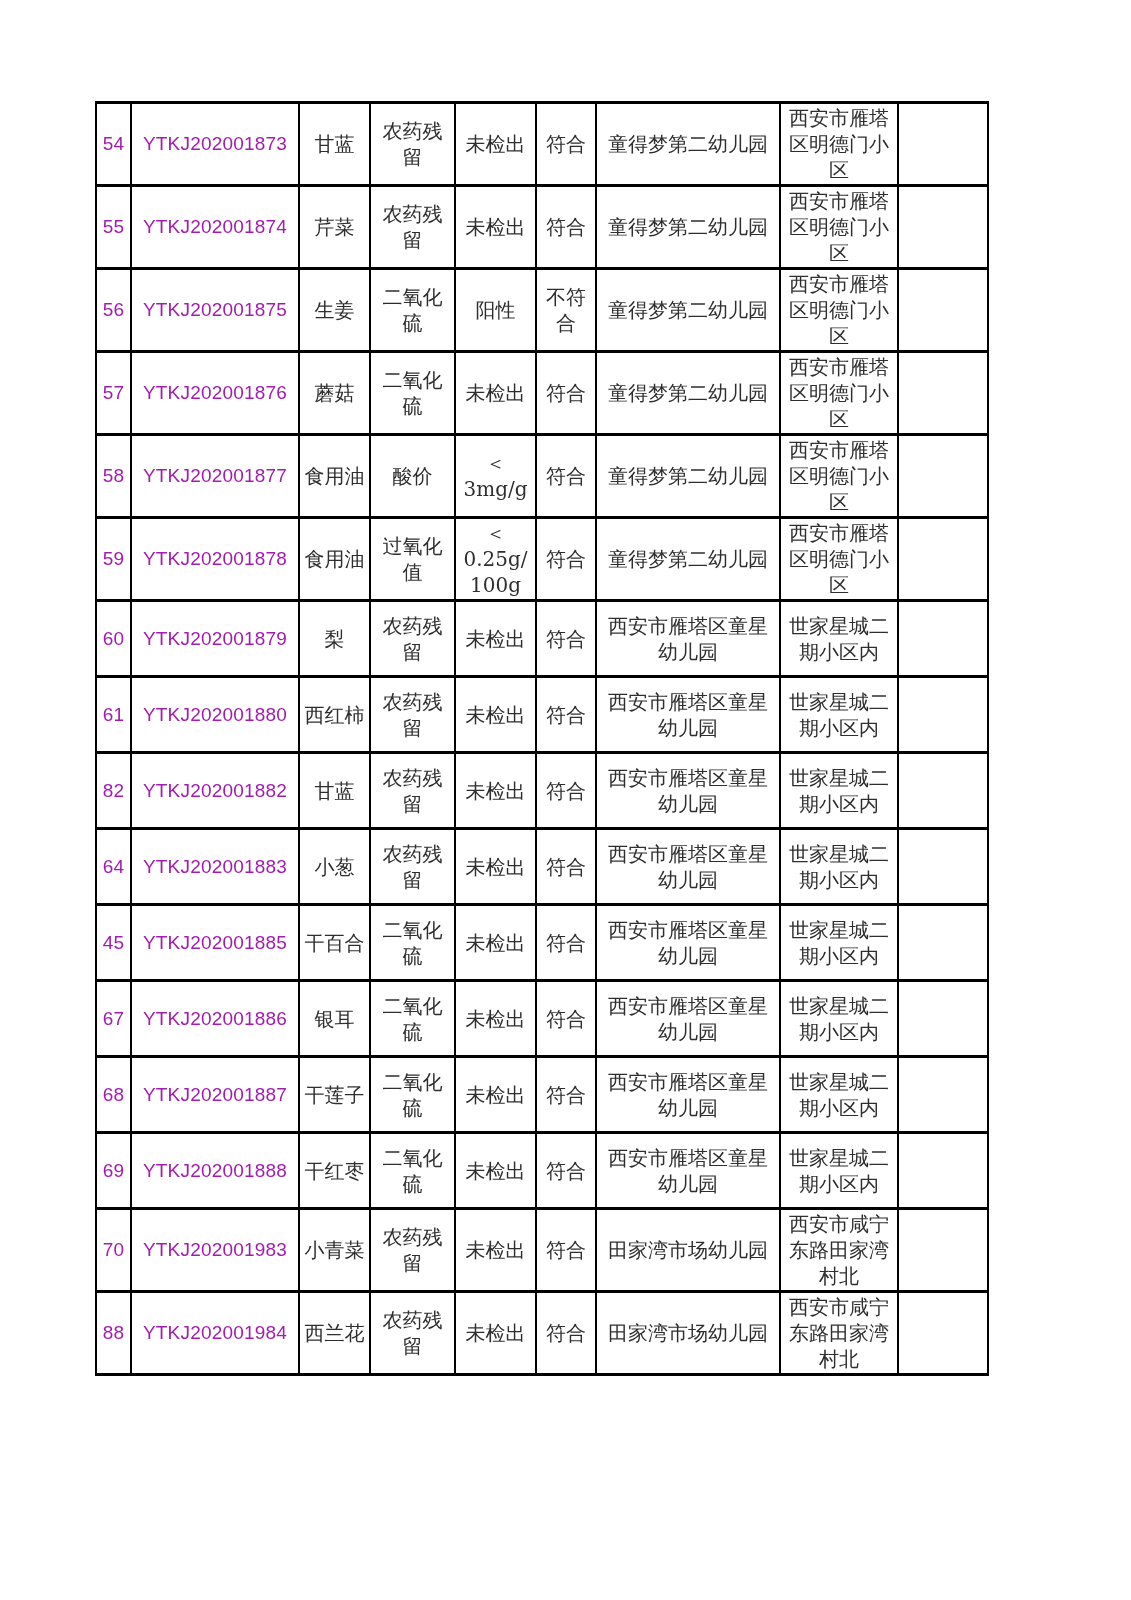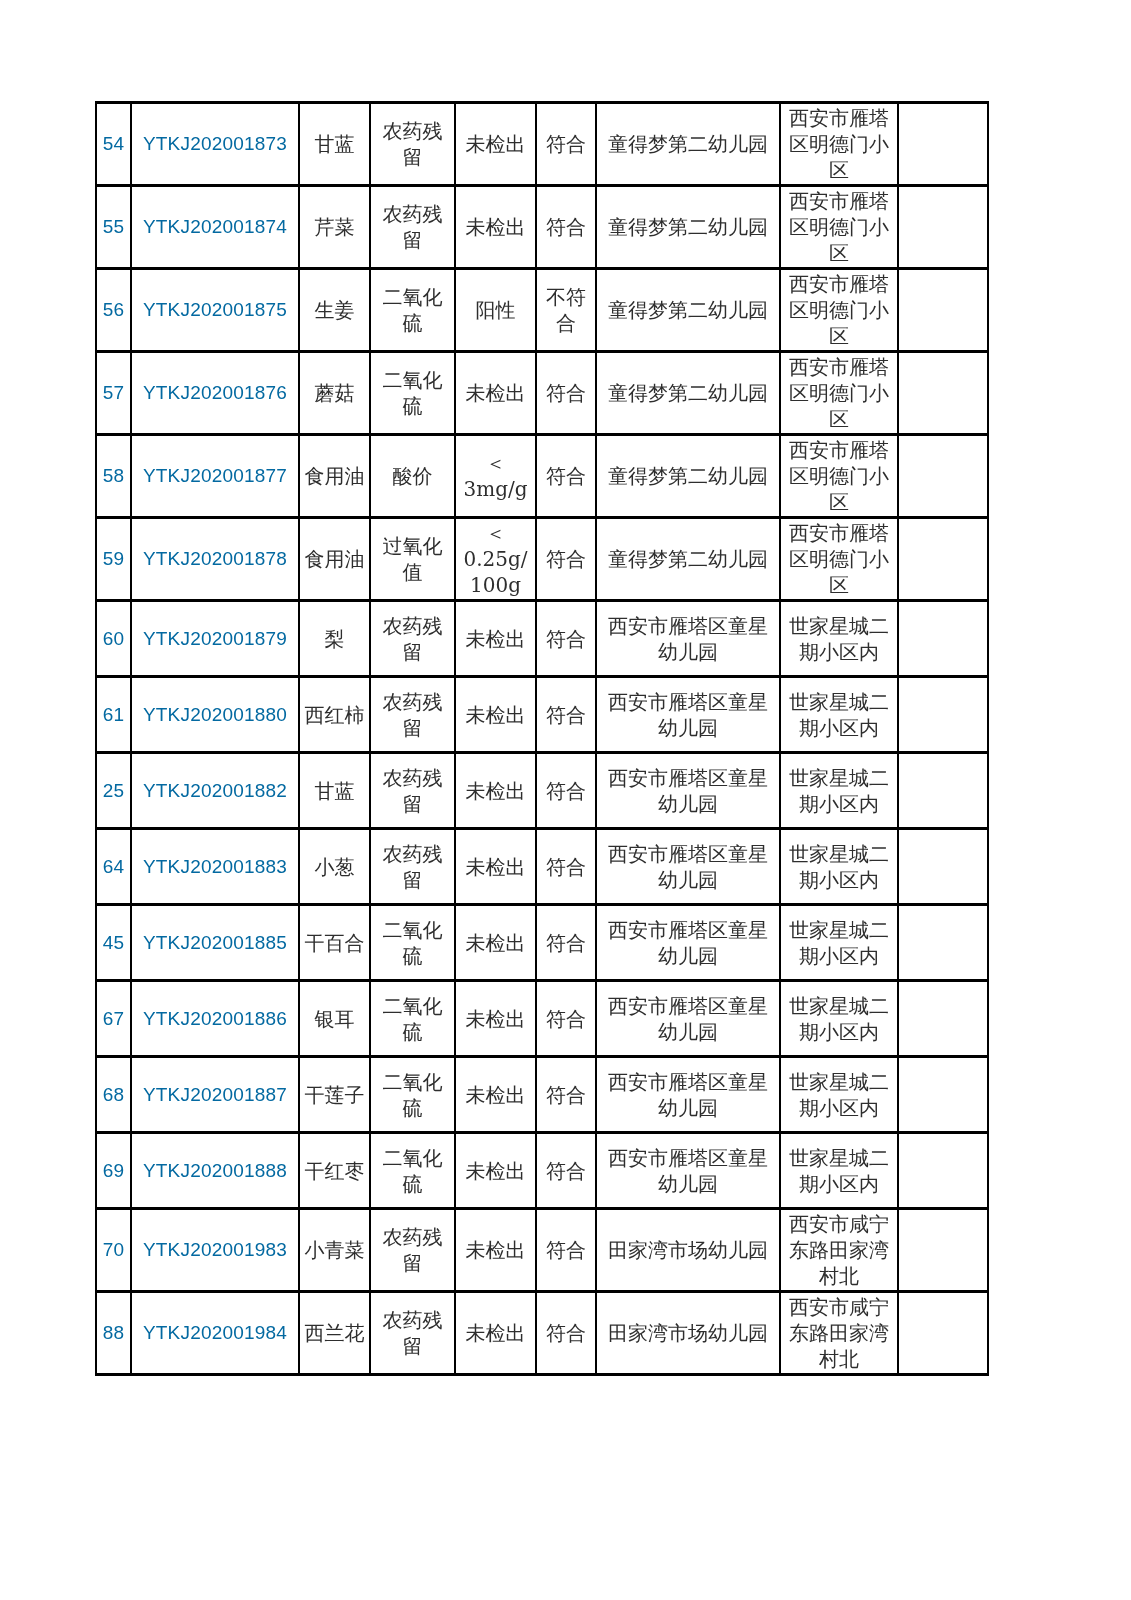--- a/index.html
+++ b/index.html
@@ -33,21 +33,21 @@
     overflow: hidden;
     word-break: break-word;
   }
   table.results-table tr {
     height: 76px;
   }
   
   td.sans {
     font-family: "Liberation Sans", "DejaVu Sans", sans-serif;
     font-size: 19px;
-    color: #0369a1;
+    color: #a21caf;
     line-height: 24px;
     letter-spacing: 0.2px;
   }
   
   td.cjk {
     font-family: "DejaVu Serif", "Liberation Serif", serif;
     font-size: 20px;
     color: #2e2e2e;
     line-height: 26px;
   }
@@ -160,21 +160,21 @@
     <td class="sans c-id">YTKJ202001880</td>
     <td class="cjk c-name">西红柿</td>
     <td class="cjk c-item">农药残留</td>
     <td class="cjk c-result">未检出</td>
     <td class="cjk c-conc">符合</td>
     <td class="cjk c-unit">西安市雁塔区童星幼儿园</td>
     <td class="cjk c-addr">世家星城二期小区内</td>
     <td class="cjk c-remark"></td>
   </tr>
         <tr>
-    <td class="sans c-index">25</td>
+    <td class="sans c-index">82</td>
     <td class="sans c-id">YTKJ202001882</td>
     <td class="cjk c-name">甘蓝</td>
     <td class="cjk c-item">农药残留</td>
     <td class="cjk c-result">未检出</td>
     <td class="cjk c-conc">符合</td>
     <td class="cjk c-unit">西安市雁塔区童星幼儿园</td>
     <td class="cjk c-addr">世家星城二期小区内</td>
     <td class="cjk c-remark"></td>
   </tr>
         <tr>

